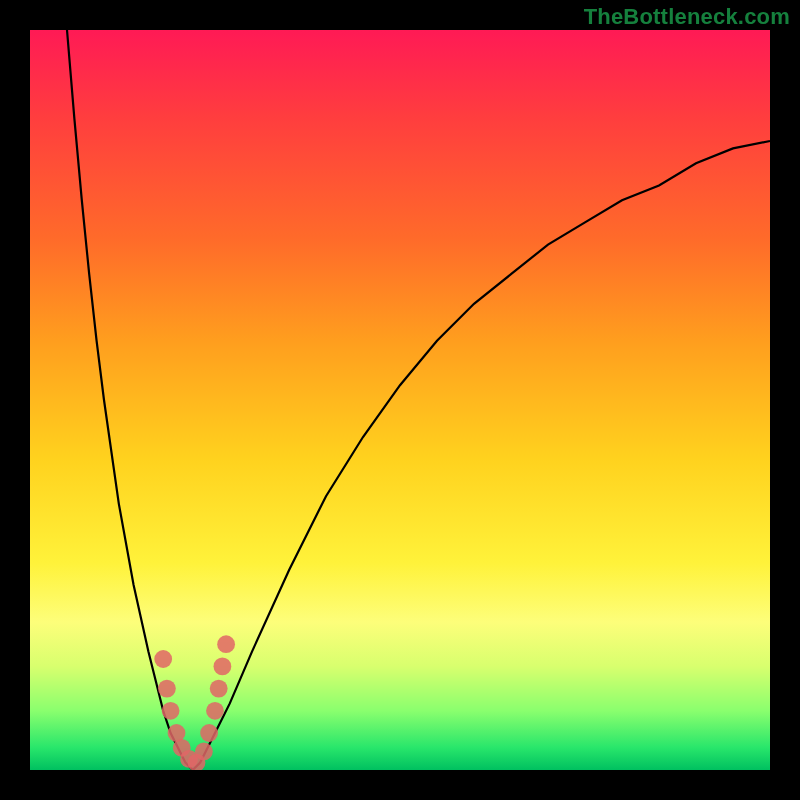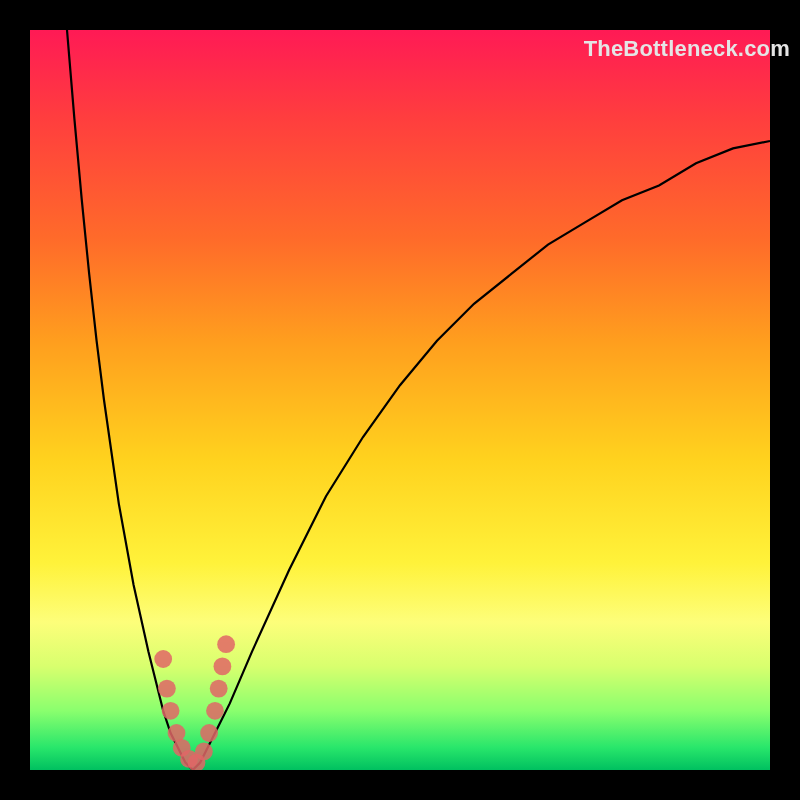--- a/index.html
+++ b/index.html
@@ -62,26 +62,25 @@
     left: 0;
     top: 0;
     width: 740px;
     height: 740px;
     overflow: visible;
   }
   .watermark {
     position: absolute;
     top: 4px;
     right: 10px;
-    color: #e5e5e5;
+    color: #15803d;
     font-size: 22px;
     font-weight: 600;
     letter-spacing: 0.2px;
     user-select: none;
-    margin-top: 32px;
   }
 </style>
 </head>
 <body>
 
 <div class="stage">
 
   <div class="plot">
     <svg class="curves" viewBox="0 0 740 740" preserveAspectRatio="none">
       <path fill="none" stroke="#000" stroke-width="2.2" d="M37.0 0.0 L44.4 88.8 L51.8 170.2 L59.2 244.2 L66.6 310.8 L74.0 370.0 L88.8 473.6 L103.6 555.0 L118.4 621.6 L133.2 680.8 L140.6 703.0 L148.0 717.8 L155.4 732.6 L162.8 740.0" id="path-left"></path>

